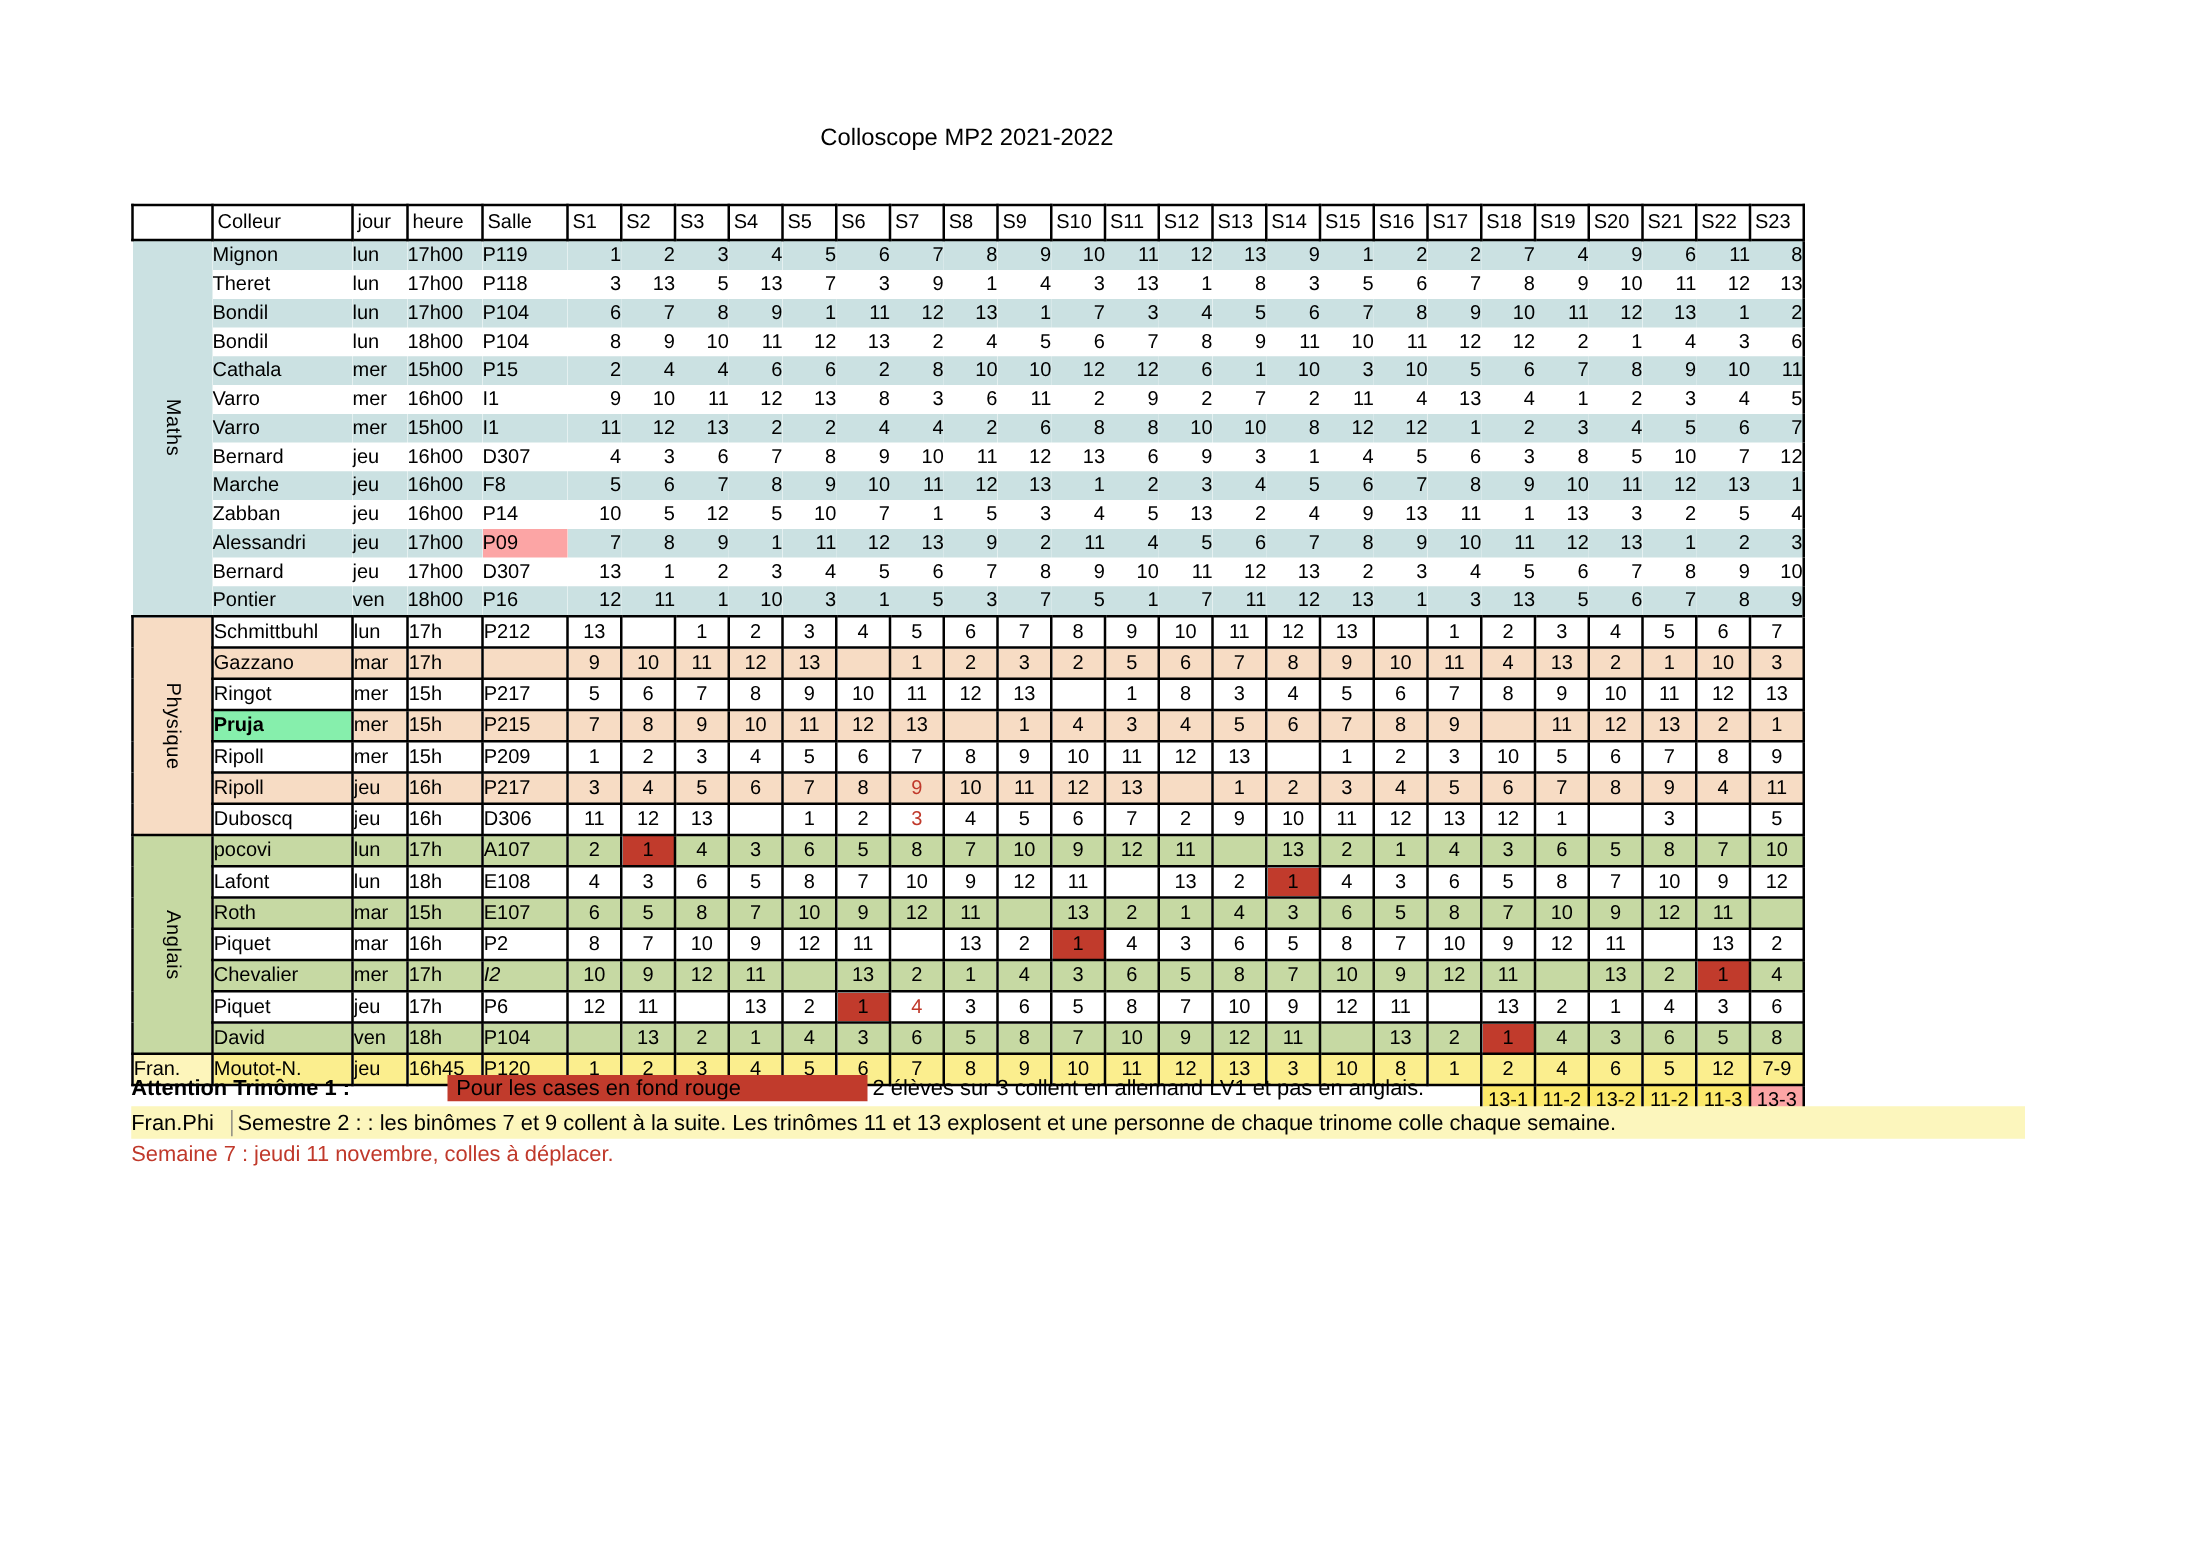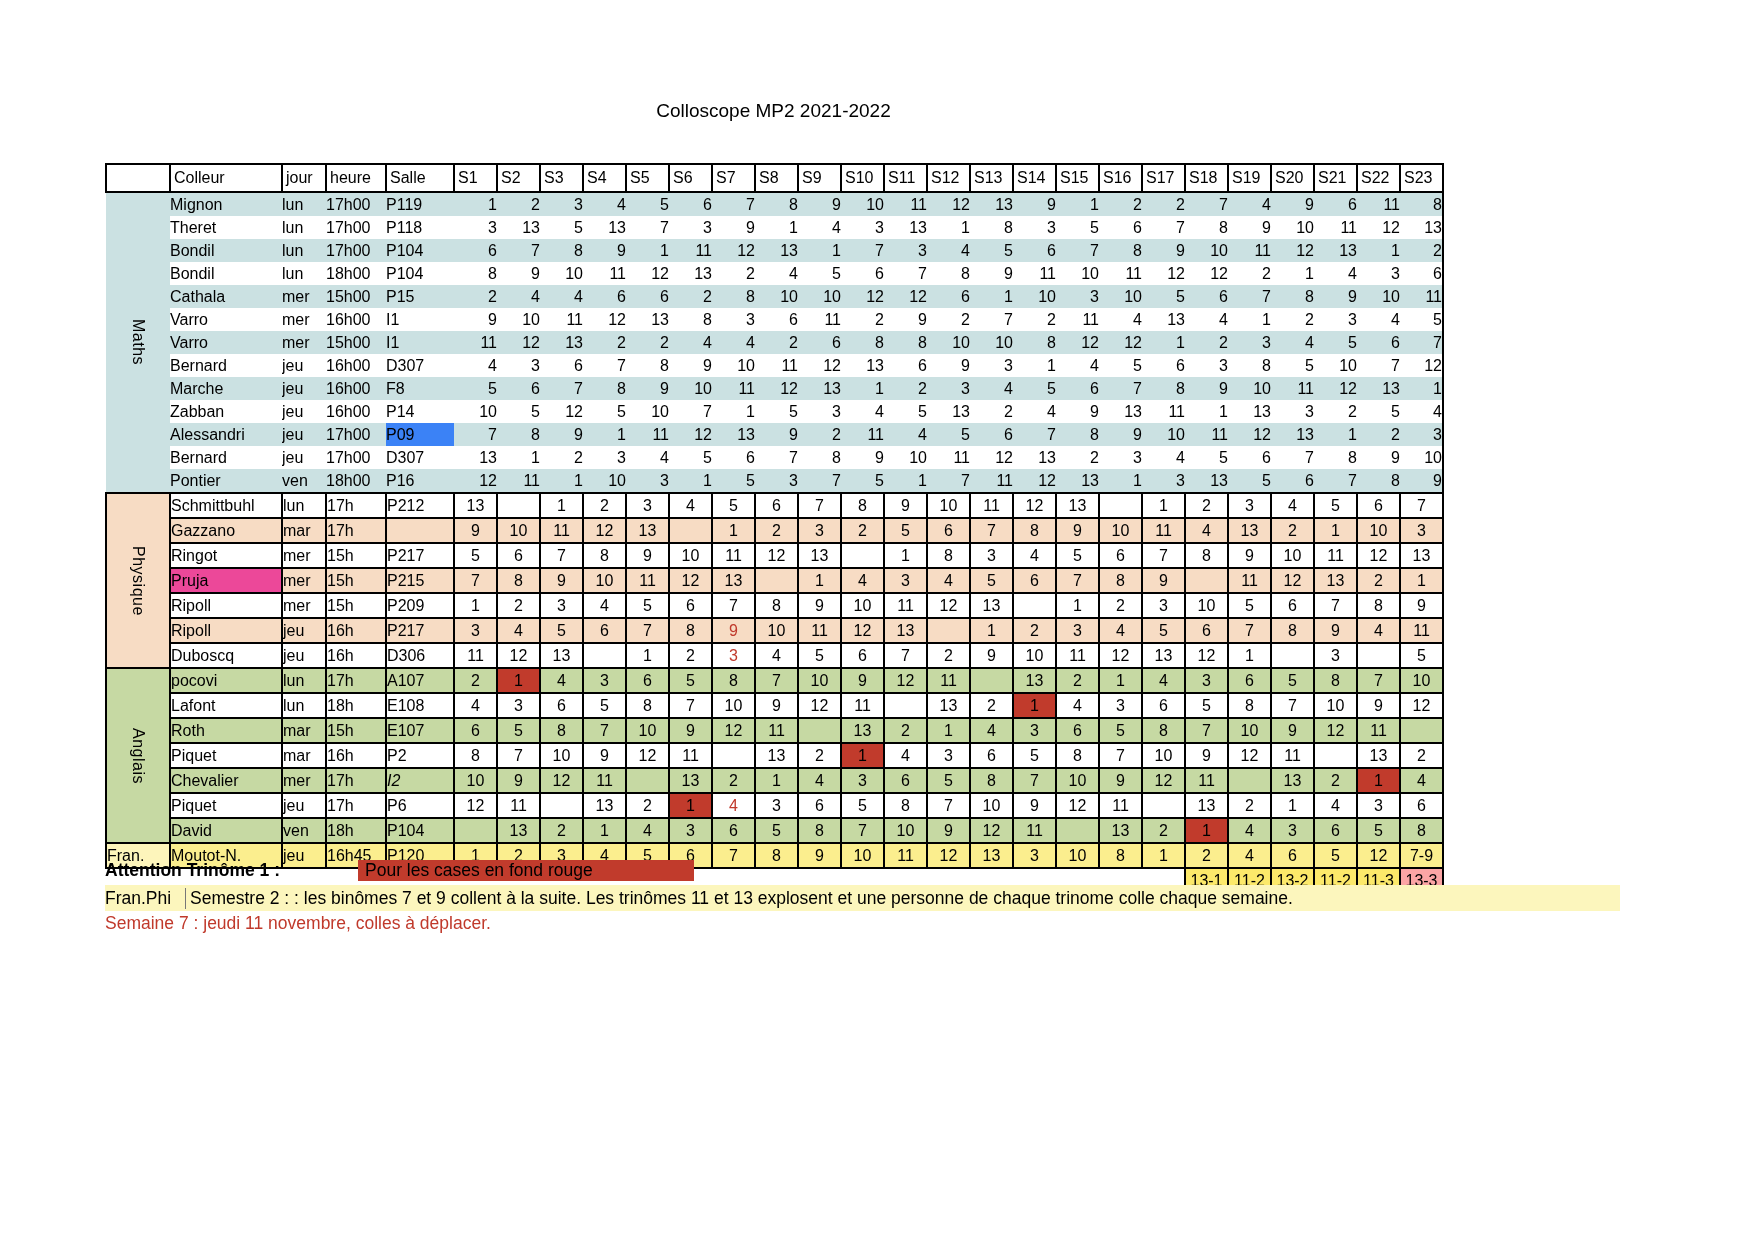--- a/index.html
+++ b/index.html
@@ -404,21 +404,21 @@
           <td class="num-r" style="background: rgb(255, 255, 255);">13</td>
           <td class="num-r" style="background: rgb(255, 255, 255);">3</td>
           <td class="num-r" style="background: rgb(255, 255, 255);">2</td>
           <td class="num-r" style="background: rgb(255, 255, 255);">5</td>
           <td class="num-r" style="background: rgb(255, 255, 255); border-right: 2px solid rgb(0, 0, 0);">4</td>
         </tr>
         <tr class="maths-row">
           <td class="info" style="background: rgb(203, 225, 226);">Alessandri</td>
           <td class="info" style="background: rgb(203, 225, 226);">jeu</td>
           <td class="info" style="background: rgb(203, 225, 226);">17h00</td>
-          <td class="info" style="background: #3b82f6;">P09</td>
+          <td class="info" style="background: #fca5a5;">P09</td>
           <td class="num-r" style="background: rgb(203, 225, 226);">7</td>
           <td class="num-r" style="background: rgb(203, 225, 226);">8</td>
           <td class="num-r" style="background: rgb(203, 225, 226);">9</td>
           <td class="num-r" style="background: rgb(203, 225, 226);">1</td>
           <td class="num-r" style="background: rgb(203, 225, 226);">11</td>
           <td class="num-r" style="background: rgb(203, 225, 226);">12</td>
           <td class="num-r" style="background: rgb(203, 225, 226);">13</td>
           <td class="num-r" style="background: rgb(203, 225, 226);">9</td>
           <td class="num-r" style="background: rgb(203, 225, 226);">2</td>
           <td class="num-r" style="background: rgb(203, 225, 226);">11</td>
@@ -576,21 +576,21 @@
           <td class="num-c" style="background: rgb(255, 255, 255);">6</td>
           <td class="num-c" style="background: rgb(255, 255, 255);">7</td>
           <td class="num-c" style="background: rgb(255, 255, 255);">8</td>
           <td class="num-c" style="background: rgb(255, 255, 255);">9</td>
           <td class="num-c" style="background: rgb(255, 255, 255);">10</td>
           <td class="num-c" style="background: rgb(255, 255, 255);">11</td>
           <td class="num-c" style="background: rgb(255, 255, 255);">12</td>
           <td class="num-c" style="background: rgb(255, 255, 255);">13</td>
         </tr>
         <tr class="grid">
-          <td class="info" style="background: #ec4899;">Pruja</td>
+          <td class="info" style="background: #86efac; font-weight: bold;">Pruja</td>
           <td class="info" style="background: rgb(247, 220, 196);">mer</td>
           <td class="info" style="background: rgb(247, 220, 196);">15h</td>
           <td class="info" style="background: rgb(247, 220, 196);">P215</td>
           <td class="num-c" style="background: rgb(247, 220, 196);">7</td>
           <td class="num-c" style="background: rgb(247, 220, 196);">8</td>
           <td class="num-c" style="background: rgb(247, 220, 196);">9</td>
           <td class="num-c" style="background: rgb(247, 220, 196);">10</td>
           <td class="num-c" style="background: rgb(247, 220, 196);">11</td>
           <td class="num-c" style="background: rgb(247, 220, 196);">12</td>
           <td class="num-c" style="background: rgb(247, 220, 196);">13</td>
@@ -940,20 +940,21 @@
           <td class="tri" style="background: rgb(252, 233, 106);">11-2</td>
           <td class="tri" style="background: rgb(252, 233, 106);">11-3</td>
           <td class="tri" style="background: #fca5a5;">13-3</td>
         </tr>
       </tbody>
   </table>
 
   <div class="note1">
     <span class="lbl">Attention Trinôme 1 :</span>
     <span class="redbox" style="background: rgb(193, 59, 44);">Pour les cases en fond  rouge</span>
+    <span class="rest">2 élèves sur 3 collent en allemand LV1 et pas en anglais.</span>
   </div>
 
   <div class="note2" style="background: rgb(252, 246, 189);">
     <span class="franphi">Fran.Phi</span>
     <span class="txt">Semestre 2 :  : les binômes  7 et 9 collent à la suite.  Les trinômes 11 et 13 explosent et une personne de chaque trinome colle chaque semaine.</span>
   </div>
 
   <div class="note3" style="color: rgb(192, 57, 43);">Semaine 7 : jeudi 11 novembre, colles à déplacer.</div>
 
 

